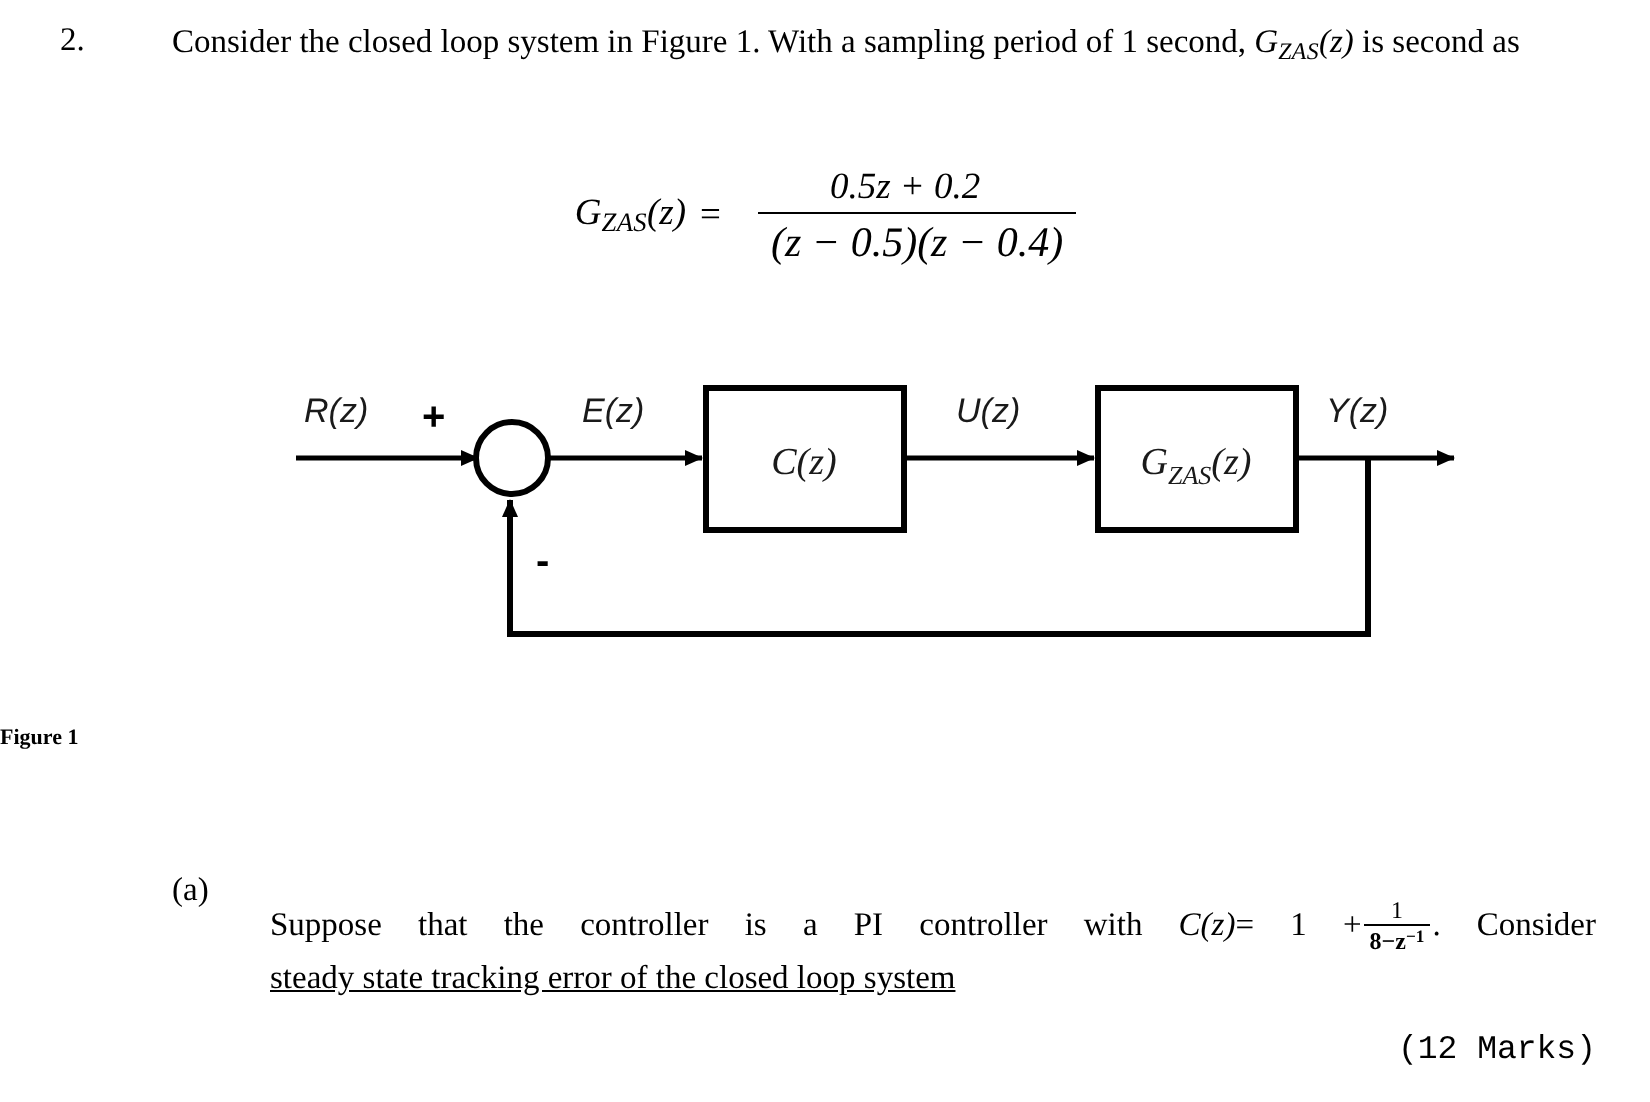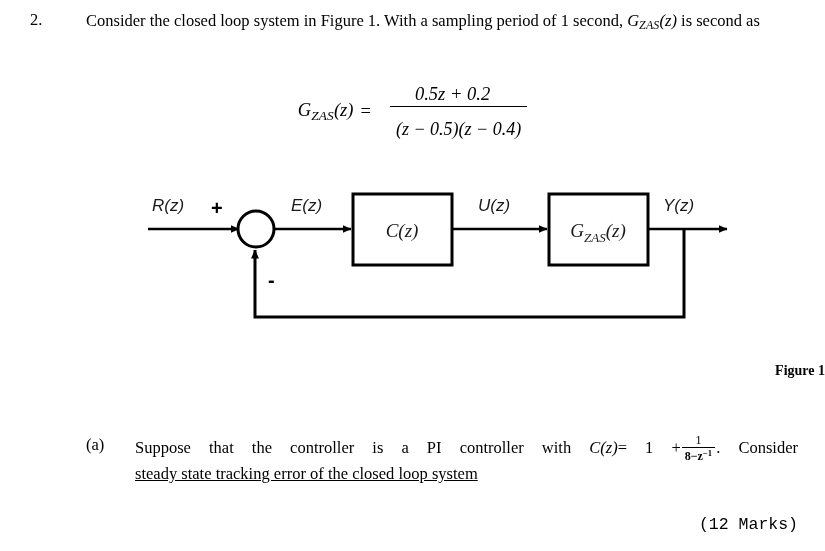--- a/index.html
+++ b/index.html
@@ -83,22 +83,22 @@
     line-height: 1.15;
   }
   .frac .num {
     padding: 0 6px 1px 6px;
     font-size: 18.5px;
     font-style: italic;
     white-space: nowrap;
   }
   .frac .den {
     border-top: 1.4px solid #000;
-    padding: 12px 6px 0 6px;
-    font-size: 18px;
+    padding: 2px 6px 0 6px;
+    font-size: 21px;
     font-style: italic;
     white-space: nowrap;
     margin-left: 12px;
   }
 
   
   #block-diagram {
     position: absolute;
     left: 0;
     top: 175px;
@@ -132,43 +132,43 @@
     font-size: 13px;
     fill: #1a1a1a;
   }
 
   
   #figure-caption {
     position: absolute;
     left: 0;
     top: 363px;
     width: 825px;
-    text-align: right;
+    text-align: left;
     font-weight: bold;
-    font-size: 14px;
+    font-size: 11px;
     font-family: "Liberation Serif", serif;
   }
 
   
   #part-a {
     position: absolute;
     left: 0;
     top: 432px;
     width: 825px;
   }
   .part-label {
     position: absolute;
     left: 86px;
     top: 3px;
     font-size: 16.5px;
   }
   .part-body {
     position: absolute;
     left: 135px;
-    top: 3px;
+    top: 18px;
     width: 663px;
     font-size: 16.5px;
     line-height: 22px;
   }
   .line-justify {
     text-align: justify;
     text-align-last: justify;
   }
   .line-plain { text-align: left; text-decoration: underline; }
 

